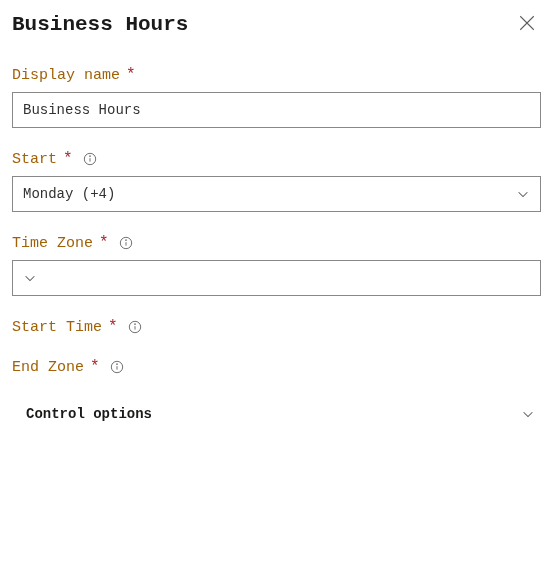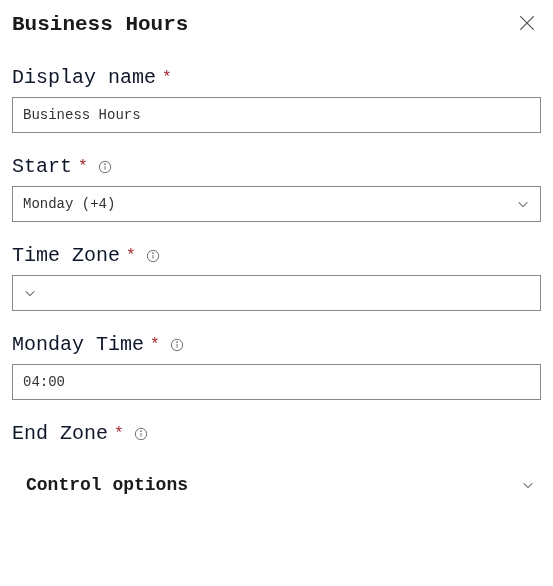--- a/index.html
+++ b/index.html
@@ -41,22 +41,22 @@
     .field {
       margin-bottom: 22px;
     }
     .label-row {
       display: flex;
       align-items: center;
       margin-bottom: 8px;
       gap: 4px;
     }
     .label {
-      font-size: 20px;
-      color: #0f172a;
+      font-size: 15px;
+      color: #a16207;
     }
     .req {
       color: #a4262c;
       margin-left: 2px;
     }
     .info-icon {
       margin-left: 6px;
       width: 14px;
       height: 14px;
       display: inline-flex;
@@ -92,21 +92,21 @@
     }
     .chevron svg { width: 14px; height: 14px; }
     .control-options {
       display: flex;
       align-items: center;
       justify-content: space-between;
       padding: 8px 6px 2px 14px;
       cursor: pointer;
     }
     .control-options-label {
-      font-size: 18px;
+      font-size: 14px;
       font-weight: 600;
       color: #1b1a19;
     }
   </style>
 </head>
 <body>
 
 <div class="panel">
 
   <div class="header">
@@ -167,31 +167,30 @@
       <span class="chevron">
         <svg viewBox="0 0 16 16" fill="none" stroke="currentColor" stroke-width="1.2">
           <polyline points="3,6 8,11 13,6"></polyline>
         </svg>
       </span>
     </div>
   </div>
 
   <div class="field">
     <div class="label-row">
-      <span class="label">Monday Time</span>
-      <span class="req">*</span>
-      <span class="info-icon">
-        <svg viewBox="0 0 16 16" fill="none" stroke="currentColor" stroke-width="1">
-          <circle cx="8" cy="8" r="6.5"></circle>
-          <line x1="8" y1="7" x2="8" y2="11"></line>
-          <circle cx="8" cy="4.7" r="0.5" fill="currentColor"></circle>
-        </svg>
-      </span>
-    </div>
-    <input class="input" type="text" value="04:00" style="">
+      <span class="label">Start Time</span>
+      <span class="req">*</span>
+      <span class="info-icon">
+        <svg viewBox="0 0 16 16" fill="none" stroke="currentColor" stroke-width="1">
+          <circle cx="8" cy="8" r="6.5"></circle>
+          <line x1="8" y1="7" x2="8" y2="11"></line>
+          <circle cx="8" cy="4.7" r="0.5" fill="currentColor"></circle>
+        </svg>
+      </span>
+    </div>
   </div>
 
   <div class="field">
     <div class="label-row">
       <span class="label">End Zone</span>
       <span class="req">*</span>
       <span class="info-icon">
         <svg viewBox="0 0 16 16" fill="none" stroke="currentColor" stroke-width="1">
           <circle cx="8" cy="8" r="6.5"></circle>
           <line x1="8" y1="7" x2="8" y2="11"></line>

